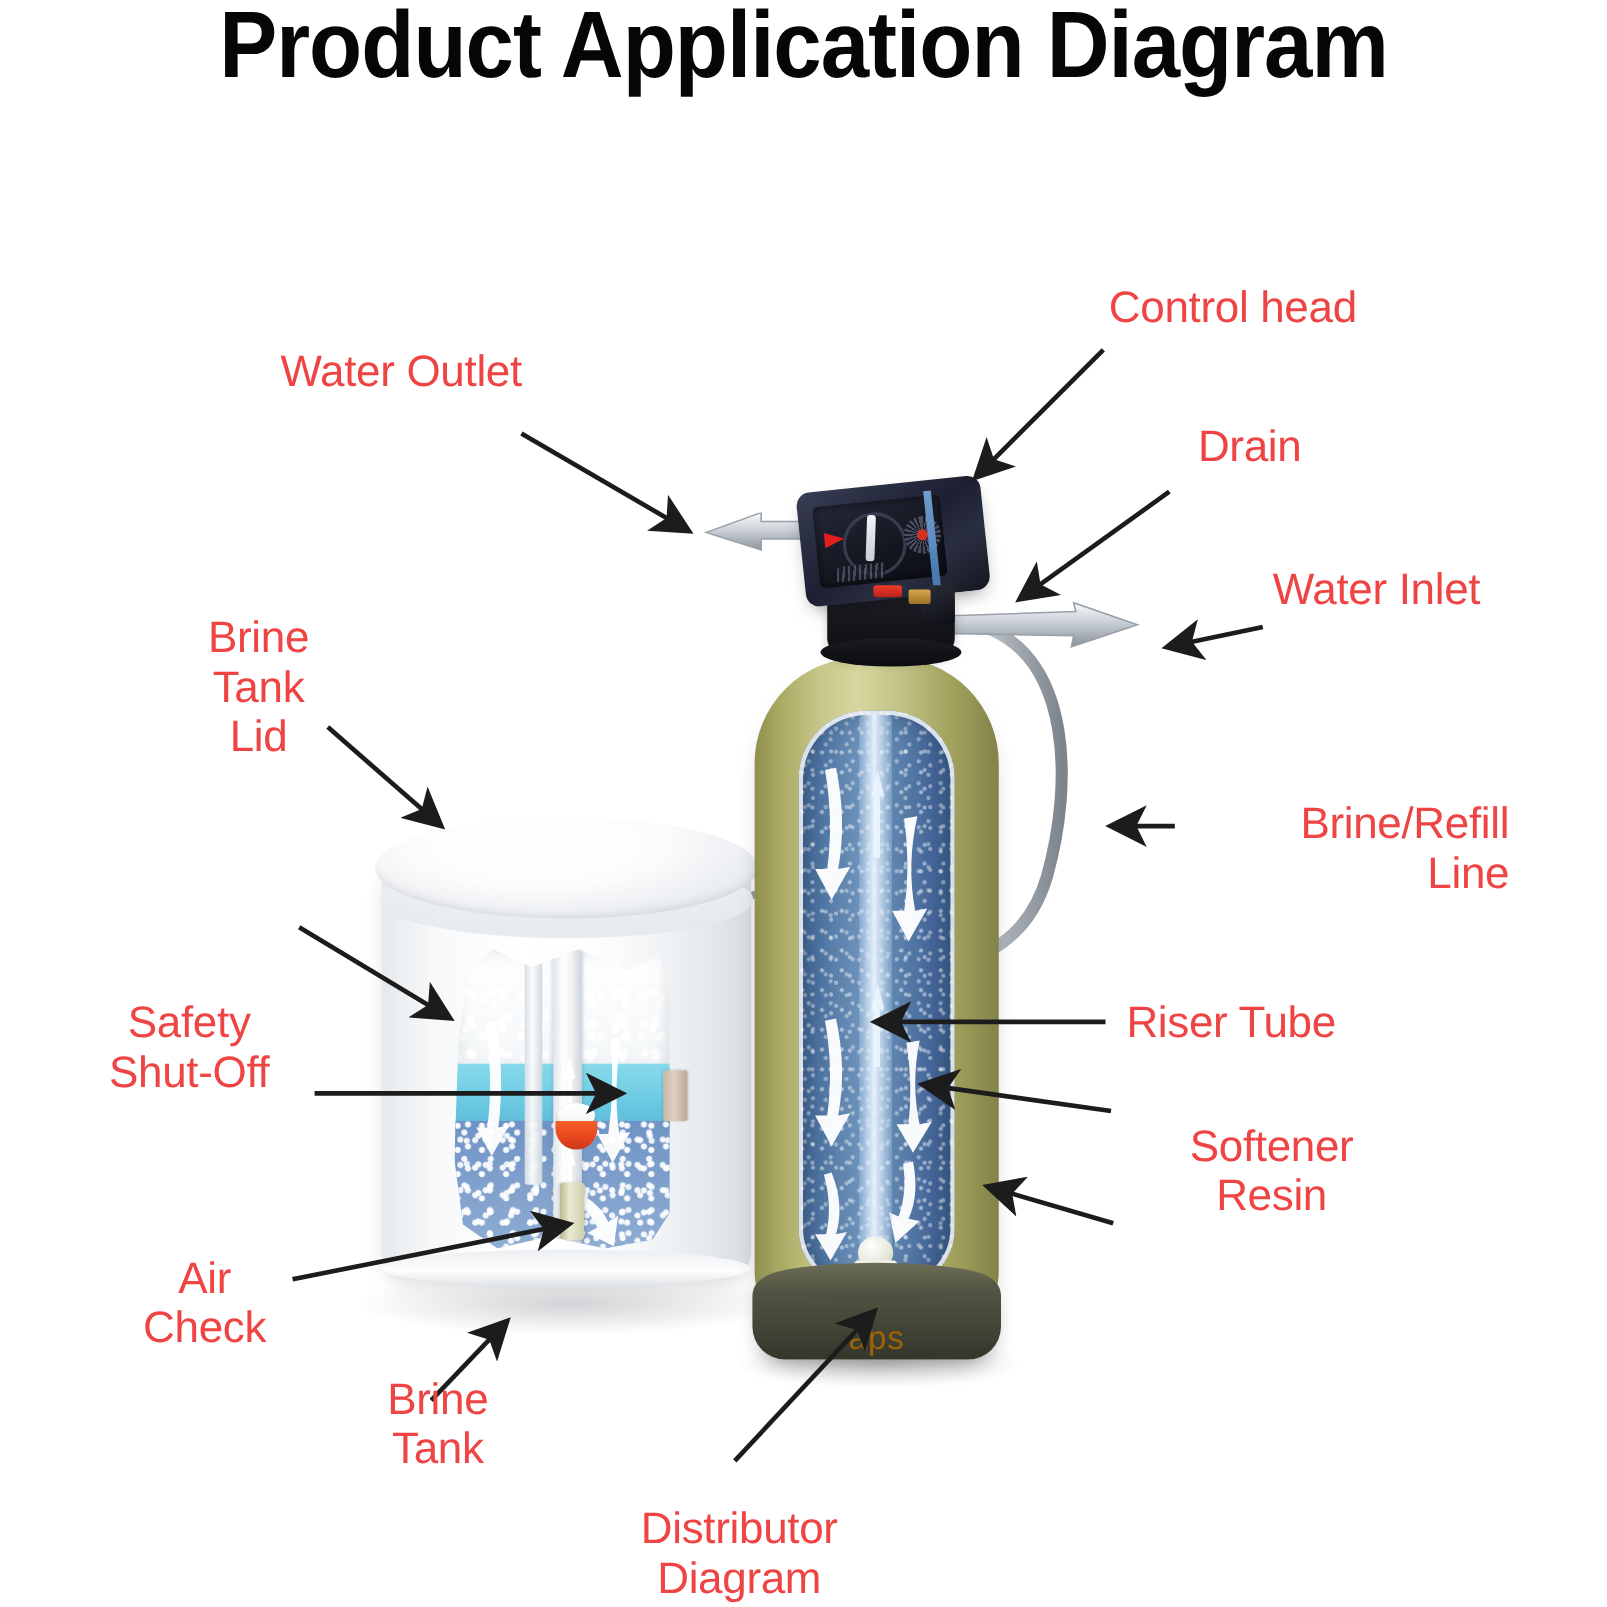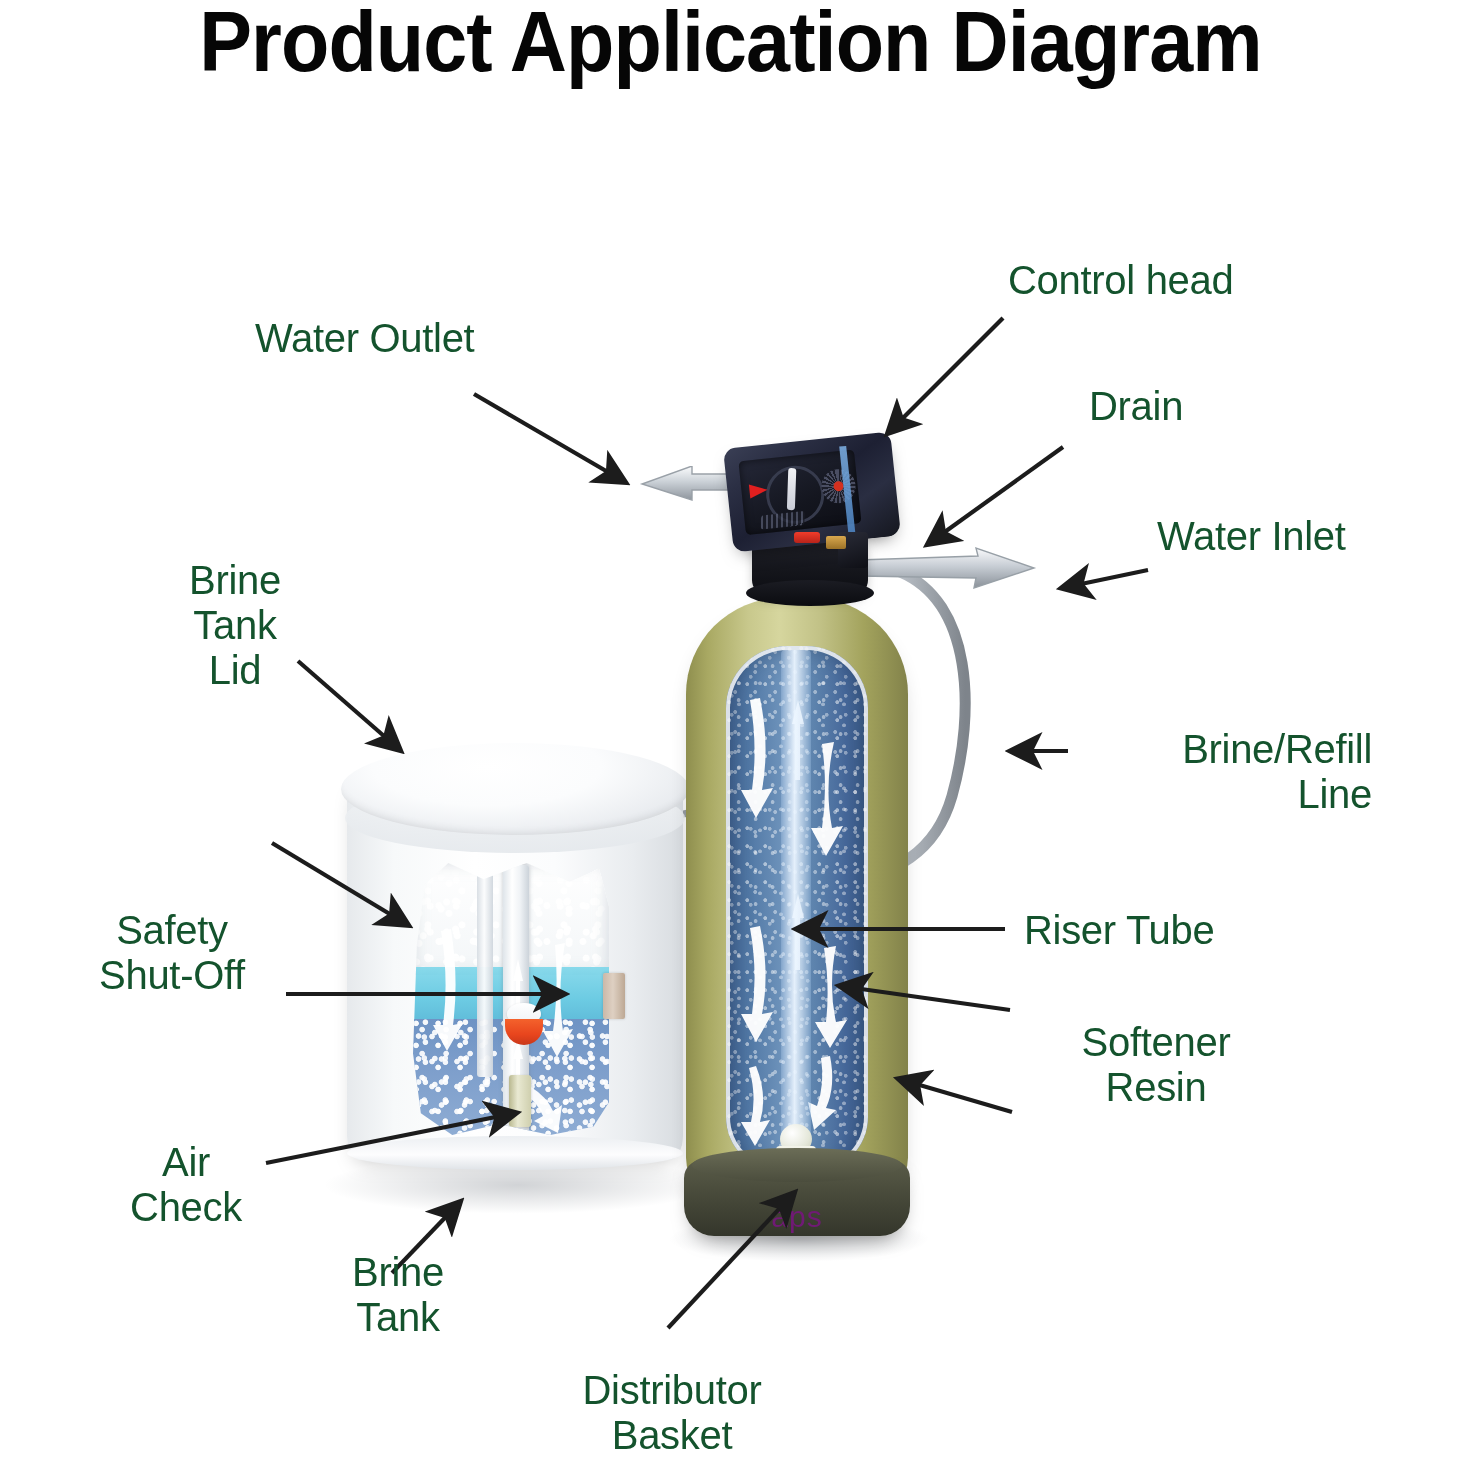--- a/index.html
+++ b/index.html
@@ -12,21 +12,21 @@
   #title{
     position:absolute;left:0;top:-4px;width:1461px;text-align:center;
     font-family:"Liberation Sans","DejaVu Sans",sans-serif;
     font-weight:bold;font-size:86px;letter-spacing:-1px;
     transform:scaleX(0.92);transform-origin:50% 0;
     color:#060606;line-height:1.05;white-space:nowrap;
   }
 
   
   .lbl{
-    position:absolute;font-size:40px;line-height:1.12;color:#14532d;
+    position:absolute;font-size:40px;line-height:1.12;color:#ef4444;
     font-family:"Liberation Sans","DejaVu Sans",sans-serif;
     white-space:pre-line;letter-spacing:-0.3px;
   }
   .lbl.c{text-align:center;}
   .lbl.l{text-align:left;}
 
   
   #leaders{position:absolute;left:0;top:0;width:1461px;height:1461px;pointer-events:none;}
 
   
@@ -167,21 +167,21 @@
     position:absolute;left:-2px;top:572px;width:226px;height:76px;border-radius:18px 18px 30px 30px;
     background:linear-gradient(180deg,#5a5c49 0%,#4a4c3c 40%,#3d3f32 75%,#34362b 100%);
     box-shadow:0 10px 20px -10px rgba(0,0,0,.5);
   }
   .mt-base::before{
     content:"";position:absolute;left:8px;top:-12px;width:210px;height:34px;border-radius:50%;
     background:linear-gradient(180deg,#6b6d57,#4b4d3d);
   }
   #aps{
     position:absolute;left:0;right:0;top:612px;text-align:center;
-    font-size:30px;color:#701a75;letter-spacing:1px;
+    font-size:30px;color:#a16207;letter-spacing:1px;
     font-family:"Liberation Sans","DejaVu Sans",sans-serif;
   }
 
   
   #control-head{position:absolute;left:722px;top:432px;width:190px;height:170px;}
   .valve-neck{
     position:absolute;left:30px;top:104px;width:116px;height:60px;border-radius:10px 10px 16px 16px;
     background:linear-gradient(180deg,#23242c,#15161c 55%,#0c0d12);
     box-shadow:0 6px 14px -6px rgba(0,0,0,.6);
   }
@@ -445,15 +445,15 @@
   <div class="lbl l" style="left:1082px;top:727px;width:290px;text-align:right;">Brine/Refill
 Line</div>
 
   <div class="lbl l" style="left:1024px;top:908px;">Riser Tube</div>
 
   <div class="lbl c" style="left:1028px;top:1020px;width:256px;">Softener
 Resin</div>
 
 
   <div class="lbl c" style="left:472px;top:1368px;width:400px;">Distributor
-Basket</div>
+Diagram</div>
 
 </div>
 
 </body></html>

